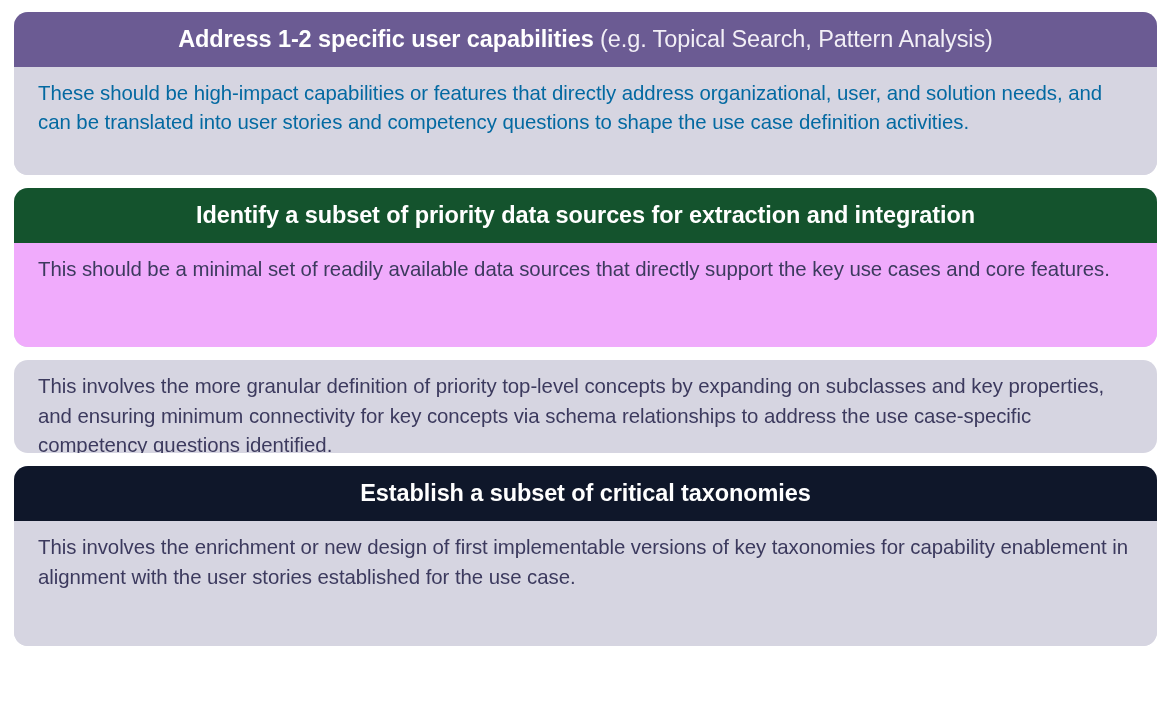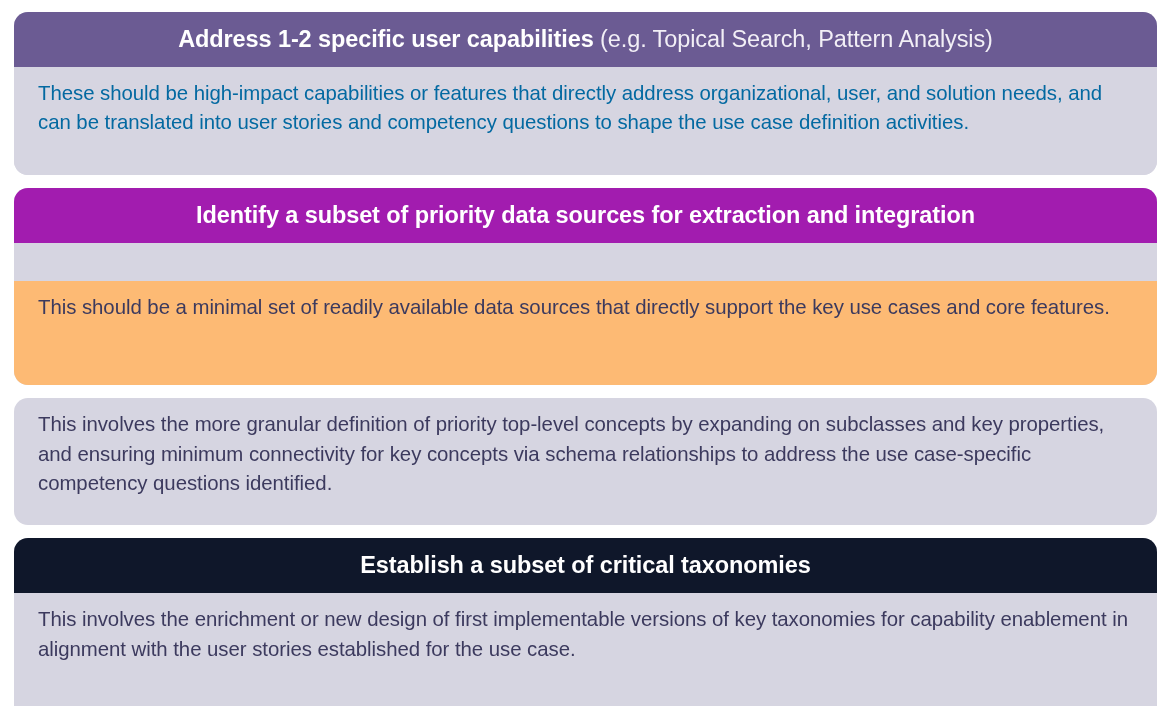--- a/index.html
+++ b/index.html
@@ -70,44 +70,44 @@
   }
 
   
   .card-1 { margin-bottom: 13px; }
   .card-1 .card-body { height: 108px; }
 
   .card-2 { margin-bottom: 13px; }
   .card-2 .card-body { height: 104px; }
 
   .card-3 { margin-bottom: 13px; }
-  .card-3 .card-body { height: 127px; }
+  .card-3 .card-body { height: 93px; }
 
   .card-4 { margin-bottom: 0; }
   .card-4 .card-body { height: 125px; }
 </style>
 </head>
 <body>
 
 <div class="board">
 
   <section class="card card-1">
     <div class="card-header" style="background: rgb(107, 91, 147);">
       <span class="hdr-strong">Address 1-2 specific user capabilities</span><span class="hdr-light"> (e.g. Topical Search, Pattern Analysis)</span>
     </div>
     <div class="card-body" style="background: rgb(214, 213, 225); color: #0369a1;">
       <p>These should be high-impact capabilities or features that directly address organizational, user, and solution needs, and can be translated into user stories and competency questions to shape the use case definition activities.</p>
     </div>
   </section>
 
   <section class="card card-2">
-    <div class="card-header" style="background: #a21caf;">
+    <div class="card-header" style="background: #14532d;">
       <span class="hdr-strong">Identify a subset of priority data sources for extraction and integration</span><span class="hdr-light"></span>
     </div>
-    <div class="card-body" style="background: #fdba74; color: rgb(60, 58, 94); margin-top: 38px;">
+    <div class="card-body" style="background: #f0abfc; color: rgb(60, 58, 94);">
       <p>This should be a minimal set of readily available data sources that directly support the key use cases and core features.</p>
     </div>
   </section>
 
   <section class="card card-3">
     <div class="card-body" style="background: rgb(214, 213, 225); color: rgb(60, 58, 94);">
       <p>This involves the more granular definition of priority top-level concepts by expanding on subclasses and key properties, and ensuring minimum connectivity for key concepts via schema relationships to address the use case-specific competency questions identified.</p>
     </div>
   </section>
 

